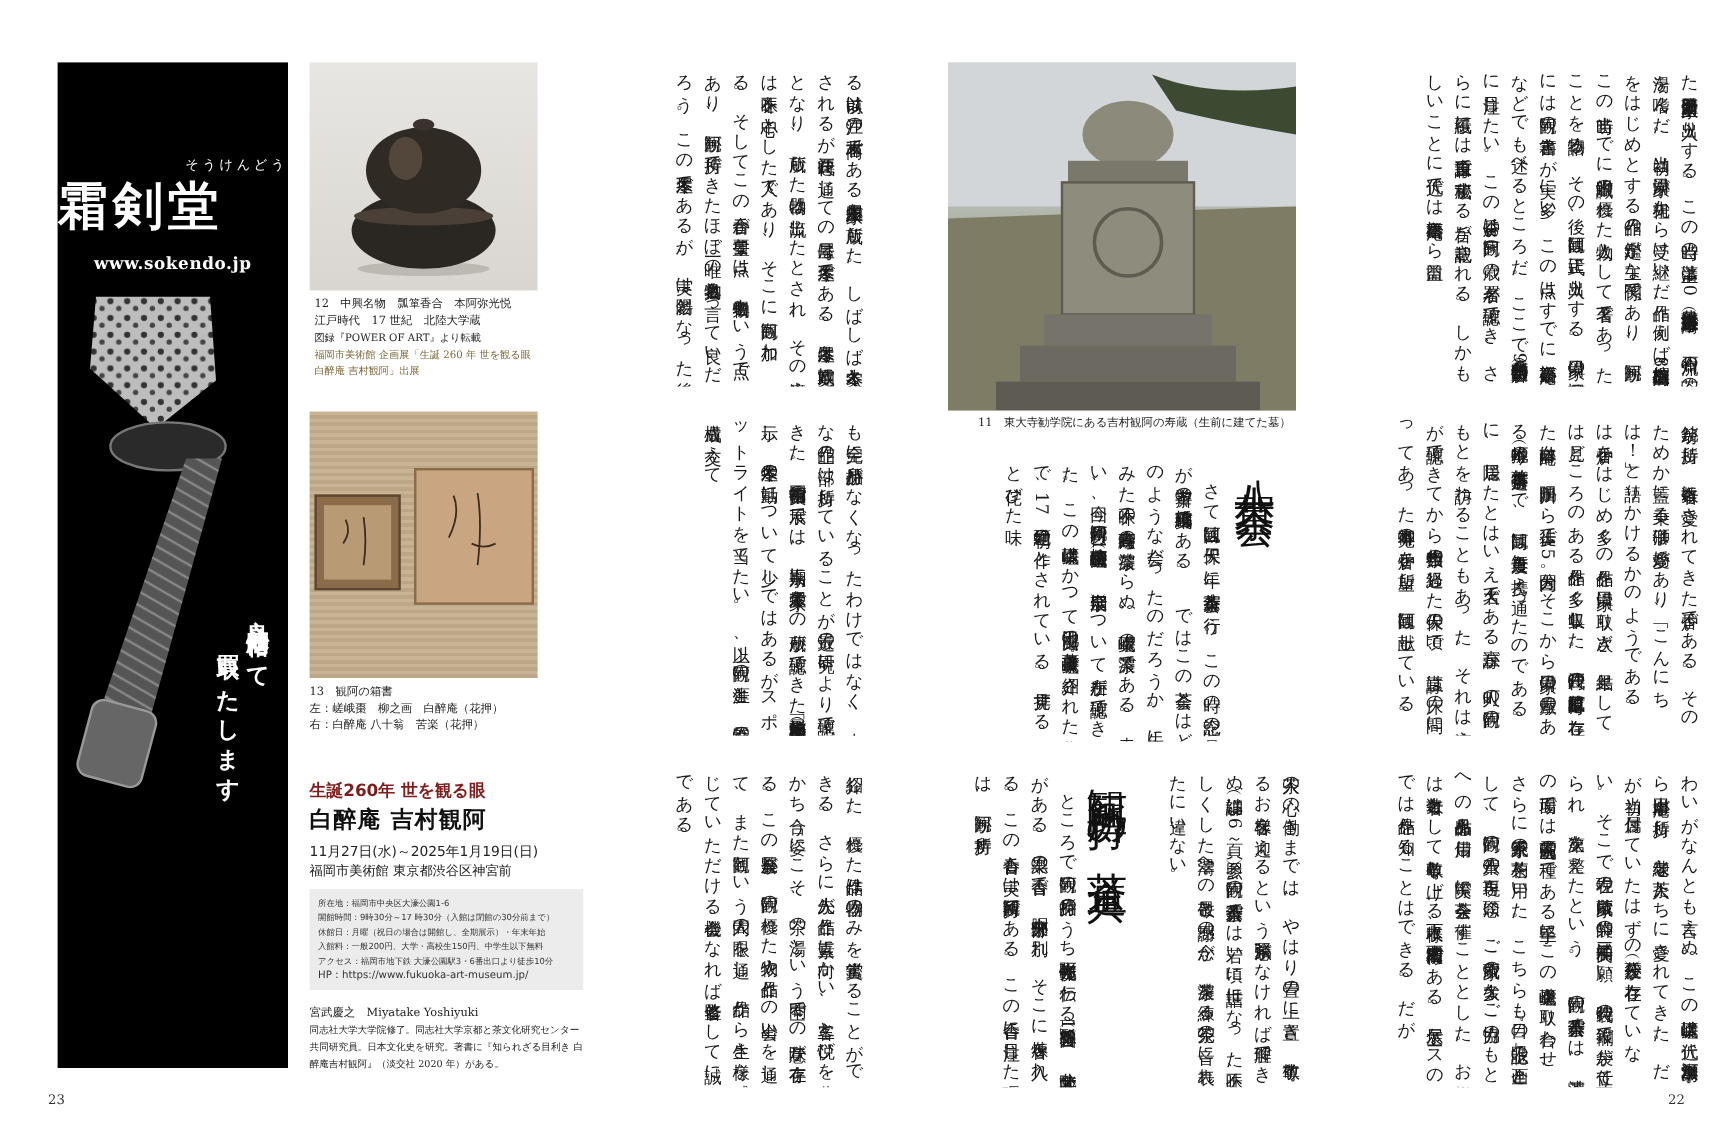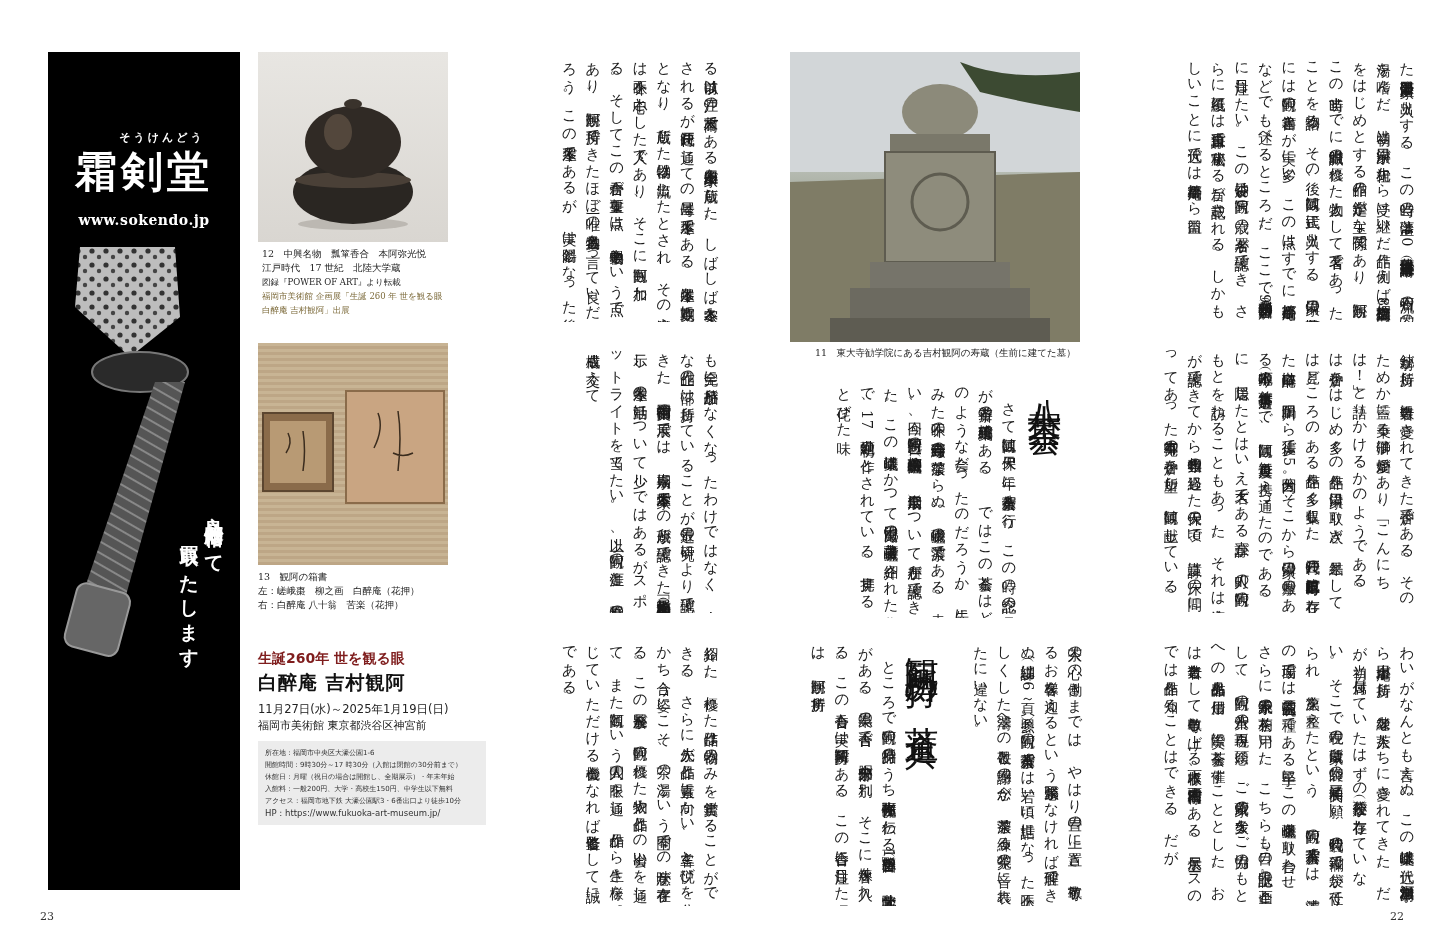--- a/index.html
+++ b/index.html
@@ -5,22 +5,22 @@
   * { box-sizing: border-box; margin: 0; padding: 0; }
   html, body { width: 1445px; height: 943px; background: #ffffff; overflow: hidden; }
   body { position: relative; font-family: "DejaVu Serif", "Liberation Serif", serif; color: #1a1a1a; }
 
   .page { position: absolute; top: 0; height: 943px; }
   .page-left { left: 0; width: 722px; }
   .page-right { left: 722px; width: 723px; }
 
   
   .ad { position: absolute; left: 48px; top: 52px; width: 192px; height: 838px; background: #000; color: #fff; overflow: hidden; }
-  .ad-ruby { position: absolute; top: 78px; left: 0; width: 100%; text-align: center; font-size: 11px; letter-spacing: 3px; padding-left: 36px; font-weight: bold; }
-  .ad-logo { position: absolute; top: 92px; left: 0; width: 100%; text-align: center; font-size: 42px; font-weight: bold; letter-spacing: 4px; font-family: Liberation Sans, sans-serif; }
+  .ad-ruby { position: absolute; top: 78px; left: 0; width: 100%; text-align: right; font-size: 11px; letter-spacing: 3px; padding-left: 36px; }
+  .ad-logo { position: absolute; top: 92px; left: 0; width: 100%; font-size: 42px; font-weight: bold; letter-spacing: 4px; font-family: Liberation Sans, sans-serif; }
   .ad-url { position: absolute; top: 160px; left: 0; width: 100%; text-align: center; font-size: 14px; font-weight: bold; letter-spacing: 0.5px; }
   .ad-sword { position: absolute; left: 12px; top: 195px; width: 130px; height: 420px; }
   .ad-slogan { position: absolute; top: 450px; right: 16px; display: flex; flex-direction: row-reverse; gap: 6px; }
   .vcol { writing-mode: vertical-rl; text-orientation: upright; }
   .ad-slogan .vcol { font-size: 19px; font-weight: bold; letter-spacing: 3px; line-height: 1; }
   .ad-slogan .vcol.second { margin-top: 28px; }
   .ad-stores { position: absolute; top: 665px; left: 0; width: 100%; text-align: center; font-size: 11.5px; line-height: 22px; }
   .ad-stores .gap { height: 8px; }
 
   
@@ -149,20 +149,24 @@
     <div class="exh-box">
       <div>所在地：福岡市中央区大濠公園1-6</div>
       <div>開館時間：9時30分～17 時30分（入館は閉館の30分前まで）</div>
       <div>休館日：月曜（祝日の場合は開館し、全期展示）・年末年始</div>
       <div>入館料：一般200円、大学・高校生150円、中学生以下無料</div>
       <div>アクセス：福岡市地下鉄 大濠公園駅3・6番出口より徒歩10分</div>
       <div class="hp">HP：https://www.fukuoka-art-museum.jp/</div>
     </div>
   </div>
 
+  <div class="author">
+    <div class="name">宮武慶之　Miyatake Yoshiyuki</div>
+    <div>同志社大学大学院修了。同志社大学京都と茶文化研究センター共同研究員。日本文化史を研究。著書に『知られざる目利き 白醉庵吉村観阿』（淡交社 2020 年）がある。</div>
+  </div>
 
   <div class="vtext tb1">
       <p>る以前は江戸の材木商である冬木屋上田家が所蔵した。しばしば冬木家と表記されるが江戸時代を通じての屋号は冬木屋である。冬木屋は寛政期に斜陽となり、所蔵した器物は流出したとされ、その流出先は不昧を中心とした人々であり、そこに観阿も加わる。そしてこの香合が重要な点は、中興名物という点であり、観阿が所持できたほぼ唯一の名物道具と言って良いだろう。この冬木屋であるが、実は斜陽となった後</p>
     </div>
   <div class="vtext tb2">
       <p>も完全に所持品がなくなったわけではなく、大事な作品の一部は所持していることが最近の研究により確認できた。福岡市美術館の展示では、嘉永期に冬木屋本家での所蔵が確認できた尾形乾山筆「梅松図」（個人蔵）を展示し、冬木屋の活動について少しではあるがスポットライトを当てたい。　以上、観阿の生涯と、展覧会の構成も交えて</p>
     </div>
   <div class="vtext tb3">
       <p>紹介した。優れた作品は器物のみを鑑賞することができる。さらに先人が作品と素直に向かい、主客と悦びを分かち合う姿にこそ、茶の湯という空間での意味が存在する。この展覧会が、観阿の優れた人物や作品との出会いを通して、また観阿という人間の眼を通し、作品から生き様を感じていただける機会となれば監修者として誠に幸甚である。</p>
     </div>

